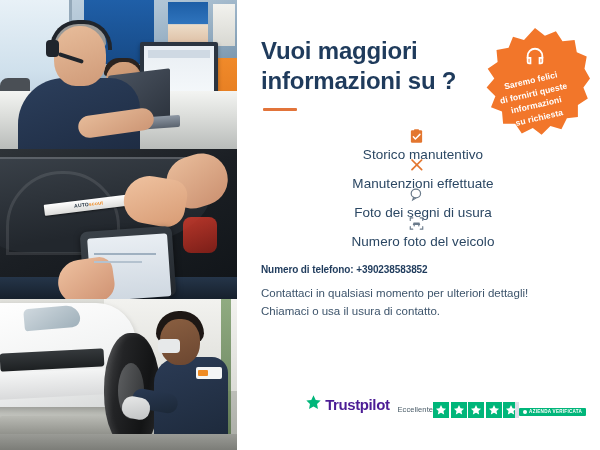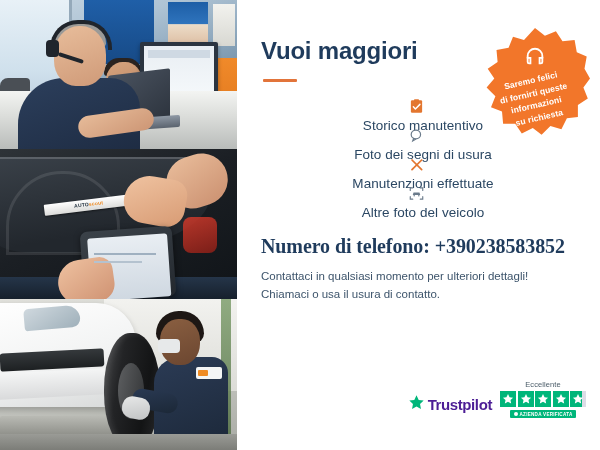--- a/index.html
+++ b/index.html
@@ -412,25 +412,24 @@
     color: #2b4763;
     margin-left: 7px;
     letter-spacing: .05px;
   }
 
   
   .phone-block {
     margin-top: 25px;
   }
   .phone-line {
-    font-size: 20px;
+    font-size: 10px;
     font-weight: bold;
     color: #1f3b5c;
     letter-spacing: -0.1px;
-    font-family: Liberation Serif, serif;
   }
   .contact-lines {
     margin-top: 9px;
     font-size: 11.5px;
     line-height: 1.6;
     color: #3d546b;
   }
   .contact-lines span { display: block; }
 
   
@@ -447,21 +446,21 @@
     align-items: center;
     gap: 3px;
     padding-bottom: 3px;
   }
   .tp-word {
     font-size: 15px;
     font-weight: bold;
     color: #4c1d95;
     letter-spacing: -0.4px;
   }
-  .tp-right { display: flex; flex-direction: column; align-items: center; }
+  .tp-right { display: flex; flex-direction: row; align-items: center; }
   .tp-rating-label {
     font-size: 7.5px;
     color: #4a5c68;
     margin-bottom: 2px;
     letter-spacing: .1px;
   }
   .tp-stars { display: flex; gap: 1.5px; }
   .tp-star {
     width: 16px; height: 16px;
     background: #00b67a;
@@ -560,20 +559,21 @@
       <div class="p3-glove"></div>
       <div class="p3-floor"></div>
     </div>
 
   </div>
 
   <div class="content">
 
     <h1 class="headline">
       <span>Vuoi maggiori</span>
+      <span class="l2">informazioni su ?</span>
     </h1>
 
     <div class="divider"></div>
 
     <div class="badge">
       <div class="badge-shape"></div>
       <div class="badge-icon">
         <svg viewBox="0 0 24 24" width="22" height="22" fill="none" stroke="#ffffff" stroke-width="2" stroke-linecap="round">
           <path d="M4 13v-2a8 8 0 0 1 16 0v2"></path>
           <path d="M4 13h3v6H5.5A1.5 1.5 0 0 1 4 17.5V13z"></path>
@@ -596,49 +596,49 @@
             <rect x="3" y="2" width="18" height="20" rx="2" fill="#e3762f"></rect>
             <rect x="8" y="0.5" width="8" height="4" rx="1.2" fill="#e3762f"></rect>
             <path d="M7 12.5l3.2 3.4L17.5 8.6" fill="none" stroke="#ffffff" stroke-width="2.3" stroke-linecap="round" stroke-linejoin="round"></path>
           </svg>
         </span>
         <span class="feature-label">Storico manutentivo</span>
       </li>
 
       <li class="feature">
         <span class="feature-icon">
-          <svg viewBox="0 0 24 24" width="15" height="15" stroke="#6b7b8b" stroke-width="1.9" fill="none" stroke-linecap="round">
-            <ellipse cx="11" cy="10.5" rx="7.5" ry="7"></ellipse>
-            <path d="M7.5 16.5l-1.5 4 4.5-2.6"></path>
-          </svg>
-        </span>
-        <span class="feature-label">Foto dei segni di usura</span>
-      </li>
-
-      <li class="feature">
-        <span class="feature-icon">
           <svg viewBox="0 0 24 24" width="16" height="16" stroke="#e3762f" stroke-width="2.6" stroke-linecap="round" fill="none">
             <path d="M4.5 4.5L19 19"></path>
             <path d="M19 4.5L4.5 19"></path>
             <path d="M12 3.5v17" stroke-width="0"></path>
           </svg>
         </span>
         <span class="feature-label">Manutenzioni effettuate</span>
+      </li>
+
+      <li class="feature">
+        <span class="feature-icon">
+          <svg viewBox="0 0 24 24" width="15" height="15" stroke="#6b7b8b" stroke-width="1.9" fill="none" stroke-linecap="round">
+            <ellipse cx="11" cy="10.5" rx="7.5" ry="7"></ellipse>
+            <path d="M7.5 16.5l-1.5 4 4.5-2.6"></path>
+          </svg>
+        </span>
+        <span class="feature-label">Foto dei segni di usura</span>
       </li>
 
       <li class="feature">
         <span class="feature-icon">
           <svg viewBox="0 0 24 24" width="15" height="15" fill="none" stroke="#6b7b8b" stroke-width="1.8" stroke-linecap="round">
             <path d="M2 7V3h4M22 7V3h-4M2 17v4h4M22 17v4h-4"></path>
             <path d="M6 14.5h12l-1.2-4H7.2L6 14.5z" fill="#6b7b8b" stroke="none"></path>
             <circle cx="8.3" cy="15.6" r="1.2" fill="#6b7b8b" stroke="none"></circle>
             <circle cx="15.7" cy="15.6" r="1.2" fill="#6b7b8b" stroke="none"></circle>
           </svg>
         </span>
-        <span class="feature-label">Altre foto del veicolo</span>
+        <span class="feature-label">Numero foto del veicolo</span>
       </li>
 
 
     </ul>
 
     <div class="phone-block">
       <div class="phone-line">
         <span>Numero di telefono:</span>
         <span>+390238583852</span>
       </div>

